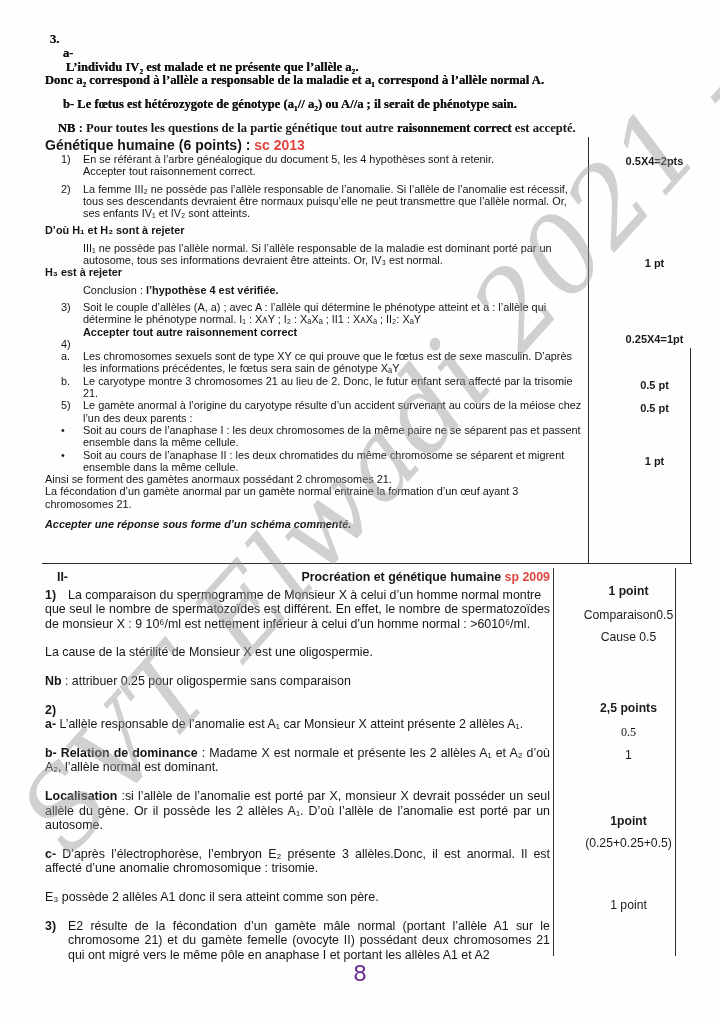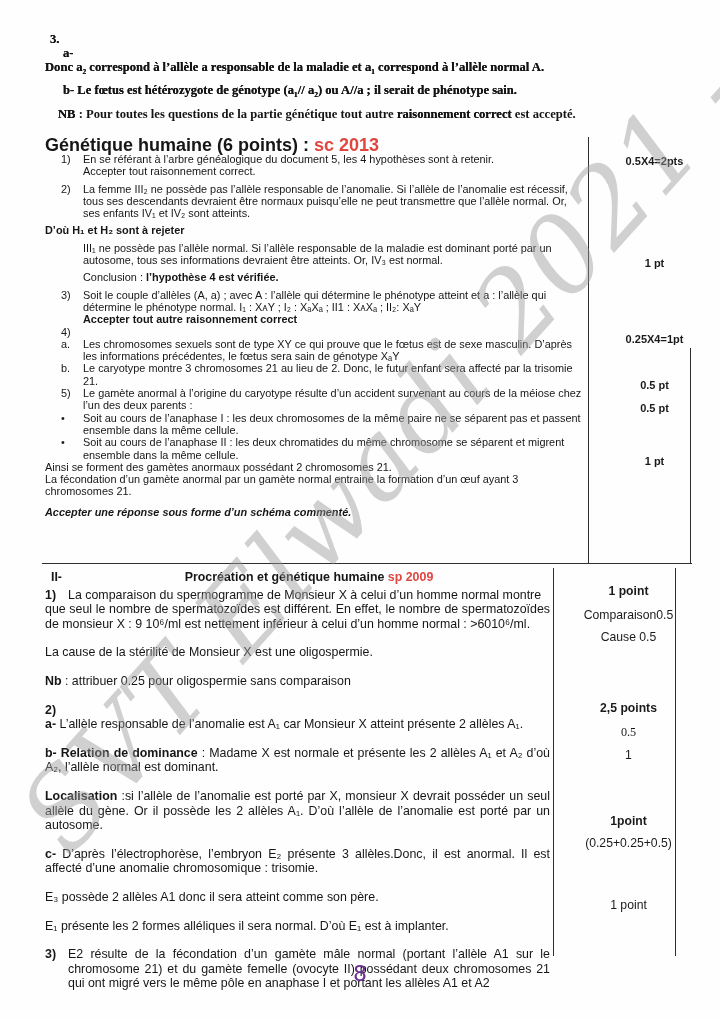--- a/index.html
+++ b/index.html
@@ -28,68 +28,70 @@
   .center{text-align:left;}
   .li-cont,.ind{padding-left:38px;}
   .vline{position:absolute;width:1.3px;background:var(--line);}
   .mark{position:absolute;left:14px;width:100%;text-align:center;color:#1a1a1a;}
 
   
   .sec1{position:absolute;left:42px;top:137px;width:650px;height:427px;z-index:2;color:#161616;
     font-family:"Liberation Sans",sans-serif;font-size:10.9px;line-height:12.3px;
     border-bottom:1.6px solid var(--line);}
   .sec1-text{position:absolute;left:3px;top:1px;width:540px;}
-  .sec1-text .title{font-size:18px;line-height:14px;margin-bottom:1px;}
+  .sec1-text .title{font-size:14px;line-height:14px;margin-bottom:1px;}
   .sec1-text .li{padding-left:16px;}
   .sec1-text .gap{margin-top:5px;}
   .sec1-text .schema{margin-top:8px;font-style:italic;}
   .sec1 .mark{font-size:11px;}
   .sec1-marks{position:absolute;left:547px;top:0;width:103px;height:100%;}
 
   
   .sec2{position:absolute;left:42px;top:568px;width:634px;height:388px;z-index:2;color:#161616;
     font-family:"Liberation Sans",sans-serif;font-size:12.4px;line-height:14.6px;}
   .sec2-text{position:absolute;left:3px;top:2px;width:505px;text-align:justify;}
-  .sec2-text .title{text-align:center;margin-bottom:3px;}
+  .sec2-text .title{text-align:right;margin-bottom:3px;}
   .sec2-text .title .mk{flex:0 0 40px;}
   .sec2-text .li .mk{flex:0 0 23px;}
   .sec2-text .gap{margin-top:14px;}
   .sec2 .mark{font-size:12.2px;}
   .sec2-marks{position:absolute;left:512px;top:0;width:121px;height:100%;}
 
   .pagenum{position:absolute;left:0;right:0;top:961px;text-align:center;z-index:2;
     font-family:"DejaVu Sans",sans-serif;font-size:22px;color:var(--purple);}
 </style>
 </head>
 <body>
 
 <div class="page">
 
   <div id="intro" class="intro">
       <div class="blk pl5"><span class="b">3.</span></div>
       <div class="blk pl18"><span class="b">a-</span></div>
+      <div class="blk pl21"><span class="b">L’individu IV₂ est malade et ne présente que l’allèle a₂.</span></div>
       <div class="blk"><span class="b">Donc a₂ correspond à l’allèle a responsable de  la maladie et a₁ correspond à l’allèle normal A.</span></div>
       <div class="blk pl18 gap"><span class="b">b-  Le fœtus est hétérozygote de génotype (a₁// a₂) ou A//a ; il serait de phénotype sain.</span></div>
       <div class="blk pl13 gap"><span class="b">NB</span><span> : Pour toutes les questions de la partie génétique tout autre </span><span class="b">raisonnement correct</span><span> est accepté.</span></div>
     </div>
 
   <div class="sec1">
     <div id="sec1-text" class="sec1-text">
         <div class="blk title"><span class="b">Génétique humaine (6 points) : </span><span class="b r">sc 2013</span></div>
         <div class="blk li">
           <span class="mk">1)</span>
           <span class="bd"><span>En se référant à l’arbre généalogique du document 5, les 4 hypothèses sont à retenir.</span></span>
         </div>
         <div class="blk li-cont"><span>Accepter tout raisonnement correct.</span></div>
         <div class="blk gap li">
           <span class="mk">2)</span>
           <span class="bd"><span>La femme III₂ ne possède pas l’allèle responsable de l’anomalie. Si l’allèle de l’anomalie est récessif, tous ses descendants devraient être normaux puisqu’elle ne peut transmettre que l’allèle normal. Or, ses enfants IV₁ et IV₂ sont atteints.</span></span>
         </div>
         <div class="blk center gap"><span class="b">D’où H₁ et H₂ sont à rejeter</span></div>
         <div class="blk ind gap"><span>III₁ ne possède pas l’allèle normal. Si l’allèle responsable de la maladie est dominant porté par un autosome, tous ses informations devraient être atteints. Or, IV₃ est normal.</span></div>
+        <div class="blk center"><span class="b">H₃ est à rejeter</span></div>
         <div class="blk ind gap"><span>Conclusion : </span><span class="b">l’hypothèse 4 est vérifiée.</span></div>
         <div class="blk gap li">
           <span class="mk">3)</span>
           <span class="bd"><span>Soit le couple d’allèles (A, a) ; avec A : l’allèle qui détermine le phénotype atteint et a : l’allèle qui détermine le phénotype normal. I₁ : XᴀY ; I₂ : XₐXₐ ; II1 : XᴀXₐ ; II₂: XₐY</span></span>
         </div>
         <div class="blk li-cont"><span class="b">Accepter tout autre raisonnement correct</span></div>
         <div class="blk li">
           <span class="mk">4)</span>
           <span class="bd"></span>
         </div>
@@ -141,21 +143,20 @@
         </div>
         <div class="blk"><span>que seul le nombre de spermatozoïdes est différent. En effet, le nombre de spermatozoïdes de monsieur X : 9 10⁶/ml est nettement inférieur à celui d’un homme normal : &gt;6010⁶/ml.</span></div>
         <div class="blk gap"><span>La cause de la stérilité de Monsieur X est une oligospermie.</span></div>
         <div class="blk gap"><span class="b">Nb</span><span> : attribuer 0.25 pour oligospermie sans comparaison</span></div>
         <div class="blk gap"><span class="b">2)</span></div>
         <div class="blk"><span class="b">a-</span><span> L’allèle responsable de l’anomalie est A₁ car Monsieur X atteint présente 2 allèles A₁.</span></div>
         <div class="blk gap"><span class="b">b- Relation de dominance</span><span> : Madame X est normale et présente les 2 allèles A₁ et A₂ d’où A₂, l’allèle normal est dominant.</span></div>
         <div class="blk gap"><span class="b">Localisation</span><span> :si l’allèle de l’anomalie est porté par X, monsieur X devrait posséder un seul allèle du gène. Or il possède les 2 allèles A₁. D’où l’allèle de l’anomalie est porté par un autosome.</span></div>
         <div class="blk gap"><span class="b">c-</span><span> D’après l’électrophorèse, l’embryon E₂ présente 3 allèles.Donc, il est anormal. Il est affecté d’une anomalie chromosomique : trisomie.</span></div>
         <div class="blk gap"><span>E₃ possède 2 allèles A1 donc il sera atteint comme son père.</span></div>
-        <div class="blk gap"><span>E₁ présente les 2 formes alléliques il sera normal. D’où E₁ est à implanter.</span></div>
         <div class="blk gap li">
           <span class="mk b">3)</span>
           <span class="bd"><span>E2 résulte de la fécondation d’un gamète mâle normal (portant l’allèle A1 sur le chromosome 21) et du gamète femelle (ovocyte II) possédant deux chromosomes 21 qui ont migré vers le même pôle en anaphase I et portant les allèles A1 et A2</span></span>
         </div>
       </div>
     <div class="vline" style="left:511px;top:0;height:388px;"></div>
     <div class="vline" style="left:633px;top:0;height:388px;"></div>
     <div id="sec2-marks" class="sec2-marks">
         <div class="mark b" style="top: 16px;">1 point</div>
         <div class="mark" style="top: 40px;">Comparaison0.5</div>

